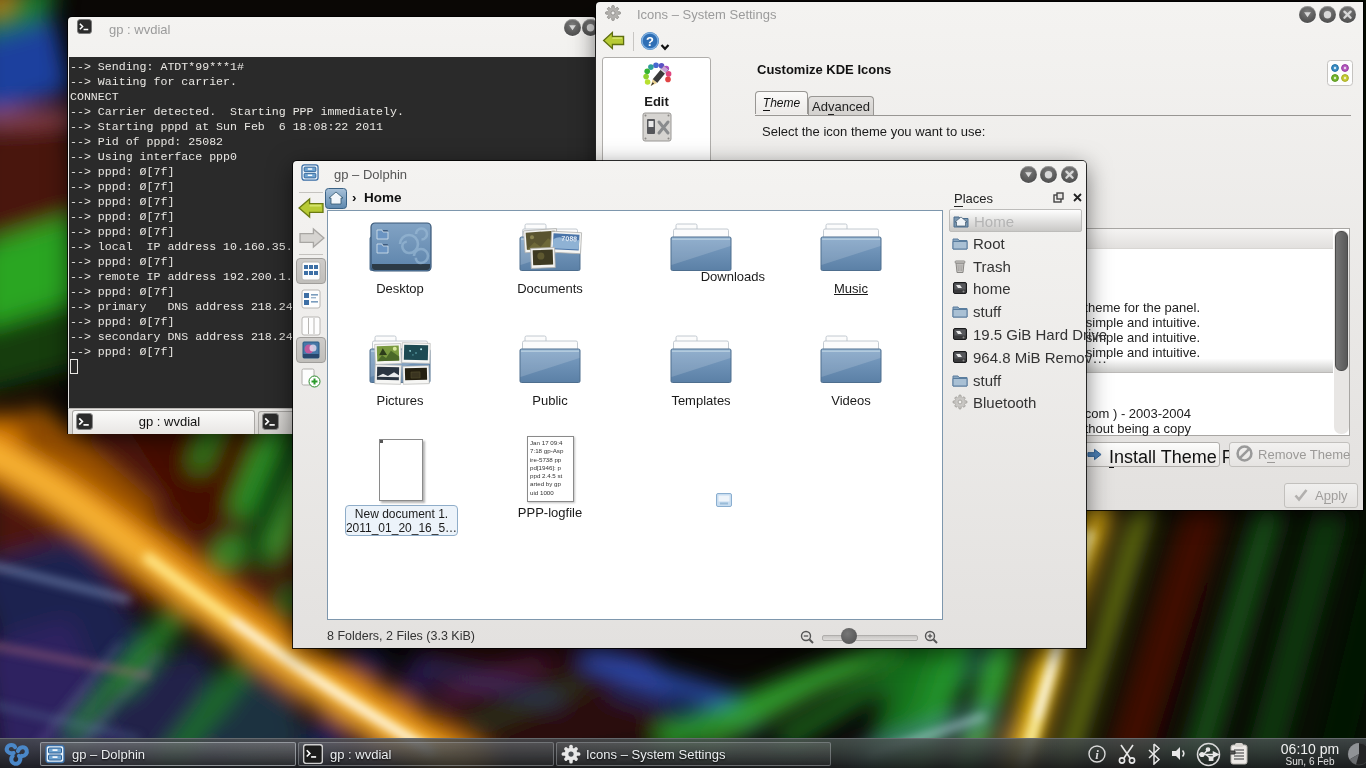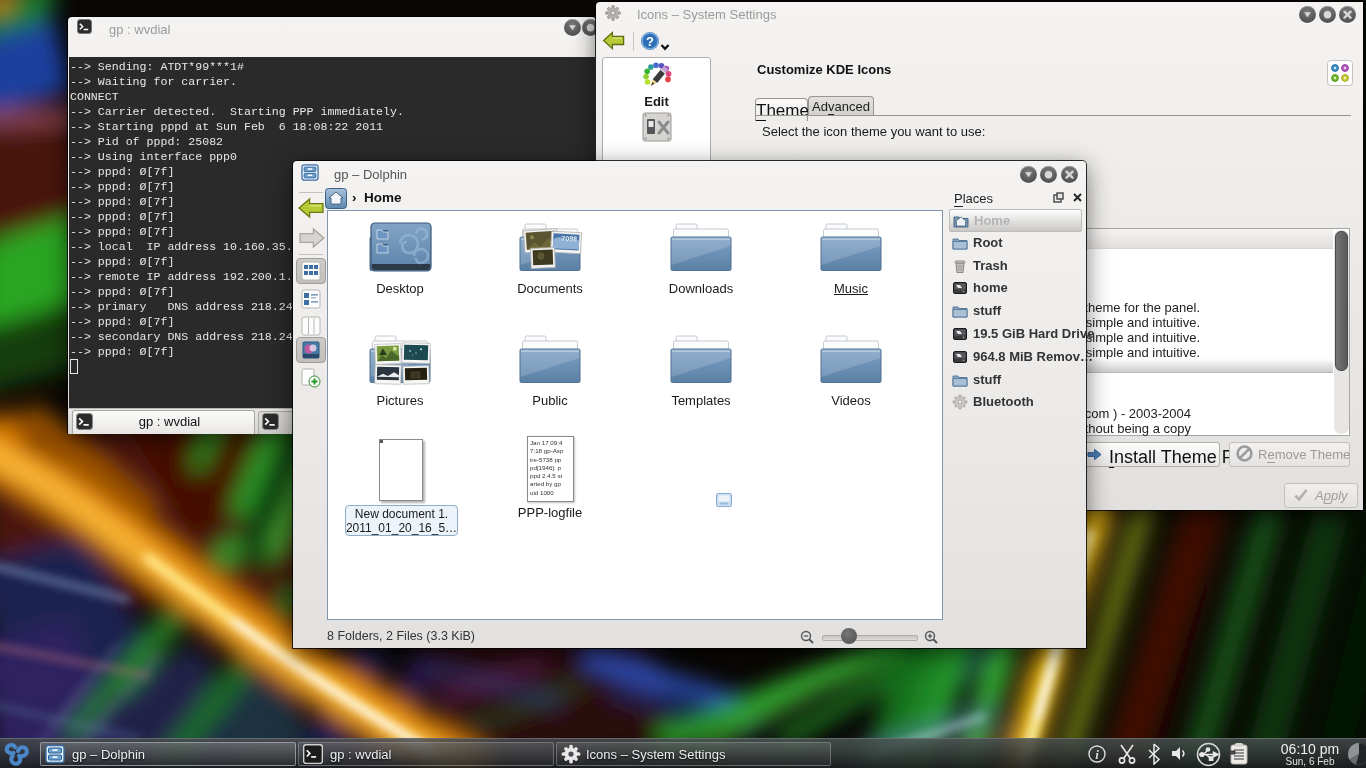--- a/index.html
+++ b/index.html
@@ -243,21 +243,21 @@
       <rect x="0.5" y="0.5" width="25" height="25" rx="3" fill="#fdfdfd" stroke="#c5c3c0"></rect>
       <circle cx="8" cy="8" r="3.4" fill="#3d8ec4" stroke="#1d6ea4"></circle>
       <circle cx="18" cy="8" r="3.4" fill="#b55cc0" stroke="#953aa0"></circle>
       <circle cx="8" cy="18" r="3.4" fill="#77b52c" stroke="#57951c"></circle>
       <circle cx="18" cy="18" r="3.4" fill="#c7cc35" stroke="#a7ac25"></circle>
       <circle cx="8" cy="8" r="1.2" fill="#d8ecf8"></circle>
       <circle cx="18" cy="8" r="1.2" fill="#ecd8f0"></circle>
       <circle cx="8" cy="18" r="1.2" fill="#dcf0c8"></circle>
       <circle cx="18" cy="18" r="1.2" fill="#f0f0cc"></circle>
     </svg>
-  <div class="abs" style="left:159px;top:96px;width:53px;height:23px;background:linear-gradient(#fbfaf9,#eceae8);border:1px solid #989693;border-bottom:none;border-radius:4px 4px 0 0;font-size:17px;color:#111;text-align:center;line-height:23px;box-sizing:border-box;"><span style="border-bottom:1px solid #111;">T</span>heme</div>
+  <div class="abs" style="left:159px;top:89px;width:53px;height:23px;background:linear-gradient(#fbfaf9,#eceae8);border:1px solid #989693;border-bottom:none;border-radius:4px 4px 0 0;font-size:12px;color:#111;text-align:center;line-height:23px;box-sizing:border-box;font-style:italic;"><span style="border-bottom:1px solid #111;">T</span>heme</div>
   <div class="abs" style="left:212px;top:94px;width:66px;height:20px;background:linear-gradient(#e3e1df,#d2d0cd);border:1px solid #989693;border-bottom:none;border-radius:4px 4px 0 0;font-size:13px;color:#222;text-align:center;line-height:20px;box-sizing:border-box;">Ad<span style="border-bottom:1px solid #222;">v</span>anced</div>
   <div class="abs" style="left:159px;top:113px;width:596px;height:1px;background:#989693;"></div>
   <div class="abs" style="left:166px;top:122px;font-size:13px;color:#1a1a1a;">Select the icon theme you want to use:</div>
   <div class="abs" style="left:166px;top:226px;width:588px;height:208px;border:1px solid #a8a6a3;background:#fff;box-sizing:border-box;">
     <div class="abs" style="left:0;top:0;width:570px;height:19px;background:linear-gradient(#f4f3f2,#e2e0de);border-bottom:1px solid #d8d6d3;"></div>
     <div class="abs" style="left:0;top:71px;width:437px;font-size:13px;color:#222;line-height:15px;text-align:right;white-space:nowrap;">The default theme for the panel.<br>A theme that is simple and intuitive.<br>A theme that is simple and intuitive.<br>A theme that is simple and intuitive.</div>
     <div class="abs" style="left:0;top:130px;width:570px;height:13px;background:linear-gradient(#fdfdfd,#cdcdcb);border-bottom:1px solid #bcbab8;"></div>
     <div class="abs" style="left:0;top:177px;width:428px;font-size:13px;color:#222;line-height:15px;text-align:right;white-space:nowrap;">(icons@somewhere.com ) - 2003-2004<br>an original design without being a copy</div>
     <div class="abs" style="left:571px;top:1px;width:15px;height:204px;background:#e8e6e4;border-radius:7px;"></div>
     <div class="abs" style="left:572px;top:2px;width:13px;height:140px;background:linear-gradient(90deg,#757575,#595959);border-radius:6px;border:1px solid #4a4a4a;box-sizing:border-box;"></div>
@@ -270,21 +270,21 @@
   <div class="abs" style="left:633px;top:440px;width:121px;height:25px;background:linear-gradient(#f2f1f0,#e6e4e2);border:1px solid #c2c0bd;border-radius:3px;box-sizing:border-box;"></div>
   <svg class="abs" style="left:640px;top:443px" width="17" height="17" viewBox="0 0 16 16">
       <circle cx="8" cy="8" r="6.5" fill="none" stroke="#9a9a9a" stroke-width="2.4"></circle>
       <line x1="3.6" y1="12.4" x2="12.4" y2="3.6" stroke="#9a9a9a" stroke-width="2.4"></line>
     </svg>
   <div class="abs" style="left:662px;top:445px;font-size:13px;color:#9c9a98;">R<span style="border-bottom:1px solid #9c9a98;">e</span>move Theme</div>
   <div class="abs" style="left:688px;top:481px;width:74px;height:25px;background:linear-gradient(#f0efee,#e4e2e0);border:1px solid #c2c0bd;border-radius:3px;box-sizing:border-box;"></div>
   <svg class="abs" style="left:697px;top:485px" width="16" height="16" viewBox="0 0 16 16">
       <path d="M2.5 8.5 L6 12.5 L13.5 3" fill="none" stroke="#b2b0ae" stroke-width="2.6"></path>
     </svg>
-  <div class="abs" style="left:719px;top:486px;font-size:13px;color:#a09e9c;font-style:italic;">A<span style="border-bottom:1px solid #a09e9c;">p</span>ply</div>
+  <div class="abs" style="left:719px;top:486px;font-size:13px;color:#a09e9c;">A<span style="border-bottom:1px solid #a09e9c;">p</span>ply</div>
 </div>
 
 <div class="win" id="dolphin" style="left:293px;top:161px;width:793px;height:487px;">
   <div class="tb" style="height:24px;"></div>
   <svg class="abs" style="left:8px;top:3px" width="18" height="17" viewBox="0 0 20 19">
       <rect x="1" y="1" width="18" height="17" rx="2.5" fill="#e8f2fa" stroke="#3a6ea5" stroke-width="1.4"></rect>
       <rect x="3.5" y="3.5" width="13" height="5" rx="1" fill="#6ea3d0" stroke="#2a5e95"></rect>
       <rect x="3.5" y="10.5" width="13" height="5" rx="1" fill="#6ea3d0" stroke="#2a5e95"></rect>
       <rect x="7.5" y="4.8" width="5" height="1.6" fill="#fff"></rect>
       <rect x="7.5" y="11.8" width="5" height="1.6" fill="#fff"></rect>
@@ -386,21 +386,21 @@
             <stop offset="0" stop-color="#7da0c4"></stop>
             <stop offset="1" stop-color="#5b80a6"></stop>
           </linearGradient>
         </defs>
         <rect x="6" y="2" width="21" height="8" rx="1.5" fill="#fcfcfc" stroke="#b4bdc5" stroke-width="0.8"></rect>
         <rect x="3.5" y="7" width="55" height="9" rx="1.5" fill="#fcfcfc" stroke="#b4bdc5" stroke-width="0.8"></rect>
         <path d="M2.5 15 L59.5 15 Q61 15 61 16.5 L61 47 Q61 48.5 59.5 48.5 L2.5 48.5 Q1 48.5 1 47 L1 16.5 Q1 15 2.5 15 Z" fill="url(#fg2)" stroke="#4e6e8e" stroke-width="1"></path>
         <path d="M2 15.8 L60 15.8 L60 18 L2 18 Z" fill="#a9c3d9" opacity="0.9"></path>
         <path d="M1.5 17 L60.5 17 L60.5 24 L1.5 43 Z" fill="#ffffff" opacity="0.16"></path>
       </svg></div>
-    <div class="lbl" style="left:344px;top:120px;width:128px;">Downloads</div>
+    <div class="lbl" style="left:344px;top:108px;width:128px;text-align:right;">Downloads</div>
   <div class="abs" style="left:527px;top:61px;"><svg width="62" height="52" viewBox="0 0 62 52">
         <defs>
           <linearGradient id="fg2" x1="0" y1="0" x2="0" y2="1">
             <stop offset="0" stop-color="#7da0c4"></stop>
             <stop offset="1" stop-color="#5b80a6"></stop>
           </linearGradient>
         </defs>
         <rect x="6" y="2" width="21" height="8" rx="1.5" fill="#fcfcfc" stroke="#b4bdc5" stroke-width="0.8"></rect>
         <rect x="3.5" y="7" width="55" height="9" rx="1.5" fill="#fcfcfc" stroke="#b4bdc5" stroke-width="0.8"></rect>
         <path d="M2.5 15 L59.5 15 Q61 15 61 16.5 L61 47 Q61 48.5 59.5 48.5 L2.5 48.5 Q1 48.5 1 47 L1 16.5 Q1 15 2.5 15 Z" fill="url(#fg2)" stroke="#4e6e8e" stroke-width="1"></path>
@@ -567,21 +567,21 @@
     </svg>
 
   <div class="abs" style="left:661px;top:30px;font-size:13px;color:#222;"><span style="border-bottom:1px solid #222;">P</span>laces</div>
   <svg class="abs" style="left:760px;top:31px" width="11" height="11" viewBox="0 0 11 11">
       <rect x="1" y="3" width="7" height="7" fill="none" stroke="#444" stroke-width="1.4"></rect>
       <rect x="4" y="1" width="6" height="6" fill="#e8e6e4" stroke="#444" stroke-width="1.4"></rect>
     </svg>
   <svg class="abs" style="left:779px;top:31px" width="11" height="11" viewBox="0 0 11 11">
       <path d="M2 2 L9 9 M9 2 L2 9" stroke="#222" stroke-width="1.8"></path>
     </svg>
-  <div class="abs" id="places" style="left:656px;top:48px;width:133px;font-size:13px;color:#333;font-weight:bold;">
+  <div class="abs" id="places" style="left:656px;top:48px;width:133px;font-size:15px;color:#333;">
       <div class="pit" style="background:linear-gradient(#fefefe,#c9c8c6);border:1px solid #bdbcba;border-radius:2px;color:#b4b4b4;">
         <span class="pic"><svg width="16" height="16" viewBox="0 0 16 16">
             <path d="M1 4 L6 4 L7 5.5 L15 5.5 L15 14 L1 14 Z" fill="#7a97b0" stroke="#4a6d8e"></path>
             <path d="M8 4 L14 9 L12.5 9 L12.5 13 L3.5 13 L3.5 9 L2 9 Z" fill="#f0f4f8" stroke="#40586e" stroke-width="0.7"></path>
           </svg></span>
         <span class="ptx">Home</span>
       </div>
     <div class="pit" style="">
         <span class="pic"><svg width="16" height="16" viewBox="0 0 16 16">
             <path d="M1 4 L6 4 L7 5.5 L15 5.5 L15 14 L1 14 Z" fill="#8aa7c0" stroke="#5a7d9e"></path>

